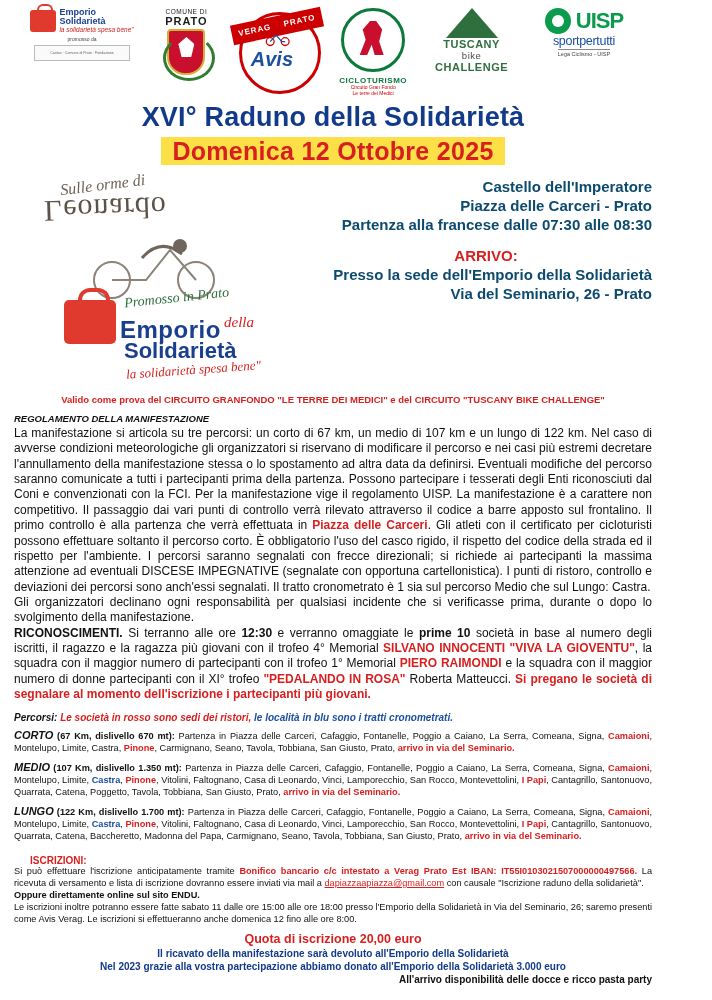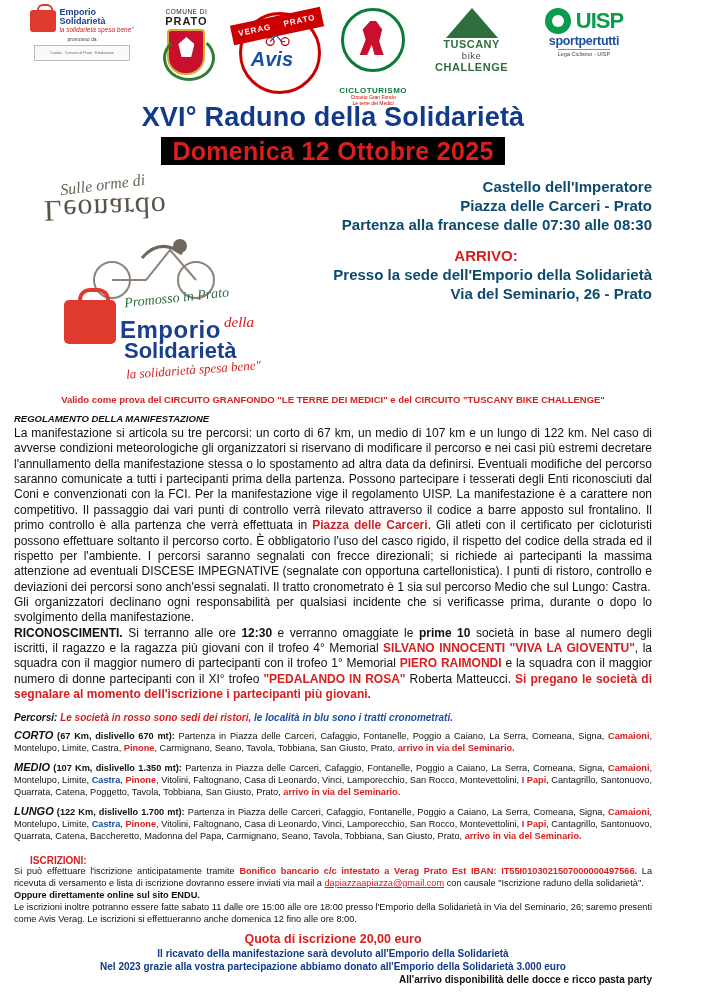--- a/index.html
+++ b/index.html
@@ -43,49 +43,49 @@
   .verag{width:92px;height:84px;position:relative;}
   .verag .ring{position:absolute;left:8px;top:4px;width:76px;height:76px;border-radius:50%;border:3px solid #c00;background:#fff;}
   .verag .banner{position:absolute;left:0;top:8px;width:92px;height:20px;background:#c00;transform:rotate(-12deg);color:#fff;font-size:8px;font-weight:bold;letter-spacing:1px;text-align:center;line-height:20px;}
   .verag .avis{position:absolute;left:20px;top:40px;color:#1b4fa0;font-weight:bold;font-style:italic;font-size:20px;}
   .verag .bike{position:absolute;left:34px;top:22px;width:26px;height:18px;}
 
   
   .ciclo{width:92px;}
   .ciclo .circ{width:58px;height:58px;border-radius:50%;border:3px solid #0b7a3b;position:relative;background:#fff;margin:0 auto;}
   .ciclo .circ .fig{position:absolute;left:14px;top:10px;width:30px;height:34px;background:#c8102e;clip-path:polygon(40% 0,60% 0,80% 25%,70% 60%,85% 100%,55% 100%,45% 70%,30% 100%,5% 100%,25% 55%,15% 25%);}
-  .ciclo .lbl{font-size:8px;font-weight:bold;color:#0b7a3b;text-align:center;letter-spacing:.5px;margin-top:14px;}
+  .ciclo .lbl{font-size:8px;font-weight:bold;color:#0b7a3b;text-align:center;letter-spacing:.5px;margin-top:4px;}
   .ciclo .sub{font-size:5px;color:#c00;text-align:center;line-height:1.15;}
 
   
   .tbc{width:96px;text-align:center;}
   .tbc .mt{width:0;height:0;border-left:26px solid transparent;border-right:26px solid transparent;border-bottom:30px solid #2f6f3e;margin:0 auto;}
   .tbc .t1{font-size:11px;font-weight:bold;color:#2f6f3e;letter-spacing:.5px;}
   .tbc .t2{font-size:9.5px;color:#4a4a4a;letter-spacing:.5px;}
   .tbc .t3{font-size:11px;font-weight:bold;color:#2f6f3e;letter-spacing:.5px;}
 
   
   .uisp{width:120px;text-align:left;}
   .uisp .row{display:flex;align-items:center;gap:5px;}
   .uisp .mark{width:26px;height:26px;border-radius:50%;background:#0a9b4c;position:relative;}
   .uisp .mark:after{content:"";position:absolute;left:7px;top:7px;width:12px;height:12px;border-radius:50%;background:#fff;}
   .uisp .u{font-size:22px;font-weight:bold;color:#0a9b4c;letter-spacing:-1px;}
-  .uisp .s{font-size:12.5px;font-weight:bold;color:#1b4fa0;letter-spacing:-.3px;}
+  .uisp .s{font-size:12.5px;font-weight:normal;color:#1b4fa0;letter-spacing:-.3px;}
   .uisp .l{font-size:5.5px;color:#444;border-top:1px solid #888;padding-top:1px;margin-top:1px;display:inline-block;}
 
   
   .title-main{
     text-align:center;font-size:27px;font-weight:bold;color:#123a8a;
     margin-top:4px;letter-spacing:.2px;
   }
   .title-date{
     text-align:center;font-size:25px;font-weight:bold;color:#d81f1f;
     margin-top:4px;letter-spacing:.3px;
   }
-  .title-date .hl{background:#000000;padding:0 11px;}
+  .title-date .hl{background:#fde047;padding:0 11px;}
 
   
   .hero{display:flex;margin-top:8px;align-items:flex-start;}
   .hero-left{width:300px;position:relative;height:210px;}
   .leo{position:relative;height:110px;}
   .leo .sulle{
     position:absolute;left:46px;top:2px;font-family:"Liberation Serif",serif;font-style:italic;
     font-size:16px;color:#6b6257;transform:rotate(-7deg);
   }
   .leo .nome{

